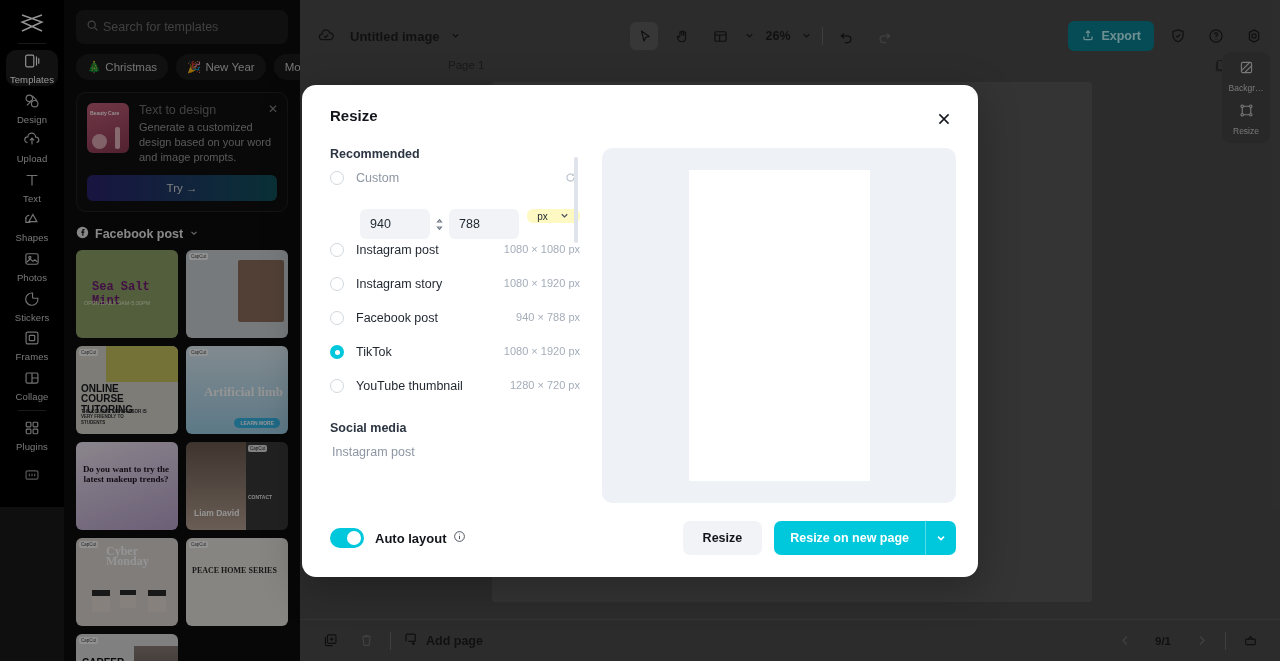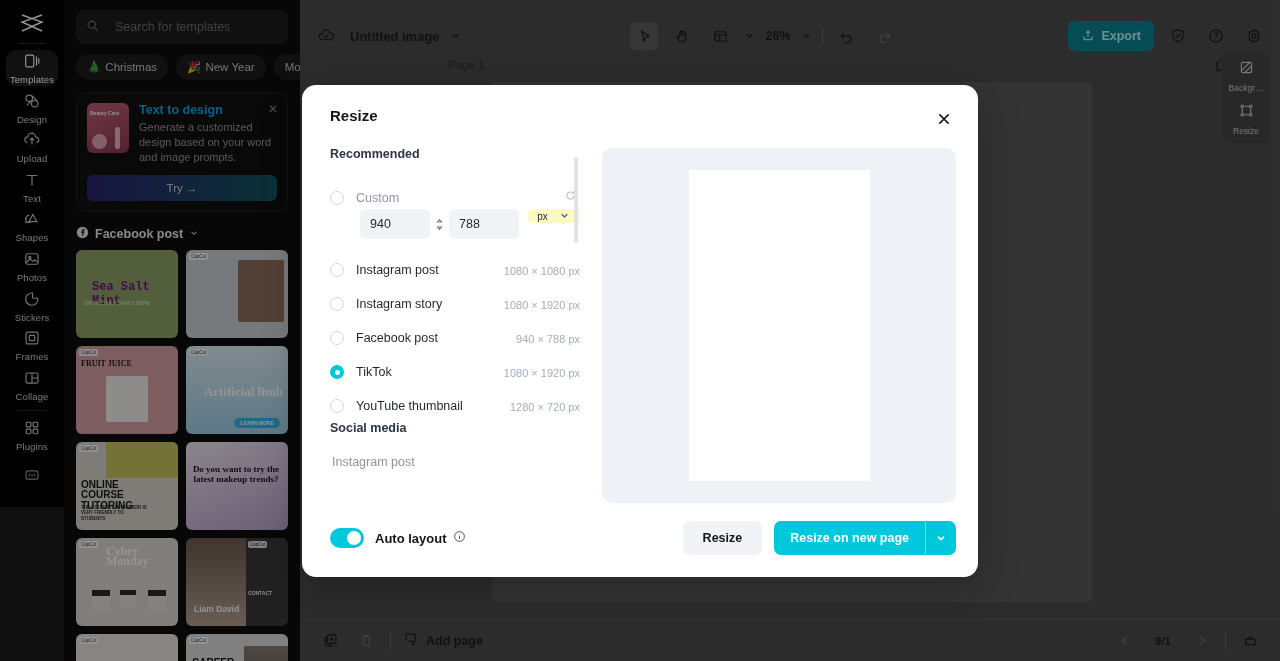--- a/index.html
+++ b/index.html
@@ -32,21 +32,21 @@
   .rail-item.active .lbl { color: #ffffff; }
   .rail-bottom { margin-top: auto; margin-bottom: 14px; }
 
   
   .panel {
     position: absolute; left: 64px; top: 0; width: 236px; height: 661px;
     background: #0d0d0d; overflow: hidden;
   }
   .search {
     margin: 10px 12px 0; height: 34px; border-radius: 8px;
-    background: #1c1c1c; display: flex; align-items: center; gap: 16px; padding: 0 10px;
+    background: #1c1c1c; display: flex; align-items: center; gap: 4px; padding: 0 10px;
   }
   .search .ph { font-size: 12.5px; color: #6f6f6f; }
   .chips { display: flex; gap: 8px; padding: 10px 12px 0; }
   .chip {
     height: 26px; border-radius: 13px; background: #1c1c1c;
     display: flex; align-items: center; gap: 4px; padding: 0 11px;
     font-size: 11.5px; color: #c9c9c9; white-space: nowrap; flex: 0 0 auto;
   }
   .promo {
     margin: 12px 12px 0; border: 1px solid #242424; border-radius: 10px;
@@ -54,21 +54,21 @@
   }
   .promo-row { display: flex; gap: 10px; }
   .promo-thumb {
     width: 42px; height: 50px; border-radius: 6px; flex: 0 0 auto;
     background: linear-gradient(160deg,#c2607a,#8d3a54);
     position: relative; overflow: hidden;
   }
   .promo-thumb .bc { position:absolute; top:7px; left:3px; font-size:5px; color:#fff2f5; font-weight:bold; }
   .promo-thumb .lip { position:absolute; bottom:4px; right:9px; width:5px; height:22px; background:#e7b7bf; border-radius:2px; }
   .promo-thumb .pan { position:absolute; bottom:4px; left:5px; width:15px; height:15px; border-radius:50%; background:#e0a9b5; }
-  .promo-title { font-size: 12.5px; color: #0ea5e9; font-weight: bold; }
+  .promo-title { font-size: 12.5px; color: #737373; font-weight: normal; }
   .promo-desc { font-size: 11px; color: #9a9a9a; line-height: 1.35; margin-top: 3px; }
   .promo-x { position: absolute; right: 9px; top: 9px; color: #8a8a8a; font-size: 12px; cursor:pointer; }
   .promo-btn {
     margin-top: 10px; height: 26px; border-radius: 6px;
     background: linear-gradient(90deg,#2b2470,#12555f);
     display: flex; align-items: center; justify-content: center;
     color: #dcdcdc; font-size: 11.5px; cursor: pointer;
   }
   .sec-head {
     display: flex; align-items: center; gap: 6px;
@@ -129,21 +129,21 @@
   .modal {
     position: absolute; left: 302px; top: 85px; width: 676px; height: 492px;
     background: #ffffff; border-radius: 14px; z-index: 21;
     box-shadow: 0 10px 40px rgba(0,0,0,.28);
   }
   .m-title { position: absolute; left: 28px; top: 22px; font-size: 15px; font-weight: bold; color: #12161c; }
   .m-close { position: absolute; right: 24px; top: 24px; width: 20px; height: 20px; cursor: pointer; }
 
   .m-left { position: absolute; left: 28px; top: 62px; width: 250px; height: 390px; }
   .m-grouphead { font-size: 12.5px; color: #2c3542; font-weight: bold; margin-bottom: 10px; }
-  .m-opt { display: flex; align-items: flex-end; height: 34px; cursor: pointer; position: relative; }
+  .m-opt { display: flex; align-items: flex-start; height: 34px; cursor: pointer; position: relative; }
   .radio { width: 14px; height: 14px; border-radius: 50%; border: 1.4px solid #d2d7de; flex: 0 0 auto; }
   .radio.on {
     border: none; background: #00c8dc;
     display: flex; align-items: center; justify-content: center;
   }
   .radio.on::after { content: ""; width: 5px; height: 5px; border-radius: 50%; background: #fff; }
   .m-opt .oname { font-size: 12.5px; color: #1f262f; margin-left: 12px; }
   .m-opt .oname.muted { color: #8d96a3; }
   .m-opt .odim { position: absolute; right: 0; font-size: 11px; color: #a4adb9; }
   .m-opt .reset { position: absolute; right: 3px; color: #b5bdc8; font-size: 13px; }
@@ -383,51 +383,46 @@
 
     <div class="grid">
       <div class="tcard" style="background:#8fa26a">
         <span class="tlabel" style="left:16px;top:30px;font-size:12px;color:#701a75;font-family:Liberation Mono, monospace">Sea Salt Mint</span>
         <span class="tlabel" style="left:8px;top:50px;font-size:5.5px;color:#dfeac6;font-weight:normal">OPEN DAILY 9AM-5:30PM</span>
       </div>
       <div class="tcard" style="background:#cdd3d8">
         <span class="cc">CapCut</span>
         <span style="position:absolute;right:4px;top:10px;width:46px;height:62px;background:#8e6f5e;border-radius:2px"></span>
       </div>
-      <div class="tcard" style="background:#d9a0a6">
-        <span class="cc">CapCut</span>
-        <span class="tlabel" style="left:5px;top:13px;font-size:8px;color:#1d1d1d;font-family:'Liberation Serif',serif">FRUIT JUICE</span>
-        <span style="position:absolute;left:30px;top:30px;width:42px;height:46px;background:#f3f1ee;border-radius:2px"></span>
-      </div>
-      <div class="tcard" style="background:linear-gradient(180deg,#dfeef7,#9fd0e8)">
-        <span class="cc">CapCut</span>
-        <span class="tlabel" style="right:5px;top:40px;font-size:13px;color:#ffffff;text-align:right;line-height:.95;font-family:'Liberation Serif',serif">Artificial limb</span>
-        <span class="tlabel" style="right:8px;bottom:6px;font-size:5px;color:#ffffff;background:#35b7e8;border-radius:6px;padding:2px 6px">LEARN MORE</span>
-      </div>
       <div class="tcard" style="background:#d8d6cc">
         <span class="cc">CapCut</span>
         <span style="position:absolute;right:0;top:0;width:72px;height:36px;background:#c9c45d"></span>
         <span class="tlabel" style="left:5px;top:38px;font-size:10px;color:#16181c;line-height:1.05;width:70px">ONLINE COURSE TUTORING</span>
         <span class="tlabel" style="left:5px;bottom:8px;font-size:4.5px;color:#2d2f33;line-height:1.25;width:68px;font-weight:bold">THE COURSE SUPERVISOR IS VERY FRIENDLY TO STUDENTS</span>
       </div>
+      <div class="tcard" style="background:linear-gradient(180deg,#dfeef7,#9fd0e8)">
+        <span class="cc">CapCut</span>
+        <span class="tlabel" style="right:5px;top:40px;font-size:13px;color:#ffffff;text-align:right;line-height:.95;font-family:'Liberation Serif',serif">Artificial limb</span>
+        <span class="tlabel" style="right:8px;bottom:6px;font-size:5px;color:#ffffff;background:#35b7e8;border-radius:6px;padding:2px 6px">LEARN MORE</span>
+      </div>
       <div class="tcard" style="background:linear-gradient(160deg,#efe6f2,#b9a4cd)">
         <span class="tlabel" style="left:6px;top:22px;font-size:9px;color:#1d1420;line-height:1.15;width:88px;text-align:center;font-family:'Liberation Serif',serif">Do you want to try the latest makeup trends?</span>
+      </div>
+      <div class="tcard" style="background:#3a3a3c">
+        <span style="position:absolute;left:0;top:0;width:60px;height:88px;background:linear-gradient(180deg,#6d5a50,#b5a193)"></span>
+        <span class="cc" style="left:62px">CapCut</span>
+        <span class="tlabel" style="left:62px;top:52px;font-size:5px;color:#e7e7e7">CONTACT</span>
+        <span class="tlabel" style="left:8px;bottom:12px;font-size:8.5px;color:#ffffff">Liam David</span>
       </div>
       <div class="tcard" style="background:#ded8d5">
         <span class="cc">CapCut</span>
         <span class="tlabel" style="left:30px;top:8px;font-size:12px;color:#ffffff;line-height:.9;font-family:'Liberation Serif',serif">Cyber Monday</span>
         <span style="position:absolute;left:16px;bottom:14px;width:18px;height:22px;background:#e8dfd8;border-top:6px solid #2a2a2a"></span>
         <span style="position:absolute;left:44px;bottom:18px;width:16px;height:18px;background:#e8dfd8;border-top:5px solid #2a2a2a"></span>
         <span style="position:absolute;left:72px;bottom:14px;width:18px;height:22px;background:#e8dfd8;border-top:6px solid #2a2a2a"></span>
-      </div>
-      <div class="tcard" style="background:#3a3a3c">
-        <span style="position:absolute;left:0;top:0;width:60px;height:88px;background:linear-gradient(180deg,#6d5a50,#b5a193)"></span>
-        <span class="cc" style="left:62px">CapCut</span>
-        <span class="tlabel" style="left:62px;top:52px;font-size:5px;color:#e7e7e7">CONTACT</span>
-        <span class="tlabel" style="left:8px;bottom:12px;font-size:8.5px;color:#ffffff">Liam David</span>
       </div>
       <div class="tcard" style="background:#e9e6e0">
         <span class="cc">CapCut</span>
         <span class="tlabel" style="left:6px;top:28px;font-size:8px;color:#2b2b2b;line-height:1.3;font-family:'Liberation Serif',serif">PEACE HOME SERIES</span>
 
       </div>
       <div class="tcard" style="background:#dcdcdc">
         <span class="cc">CapCut</span>
         <span style="position:absolute;right:0;top:12px;width:44px;height:76px;background:linear-gradient(180deg,#8a7e77,#3a3532)"></span>
         <span class="tlabel" style="left:6px;top:24px;font-size:10px;color:#111;line-height:1.05;width:74px">CAREER GOALS INDEPENDENT DESIGNER</span>

